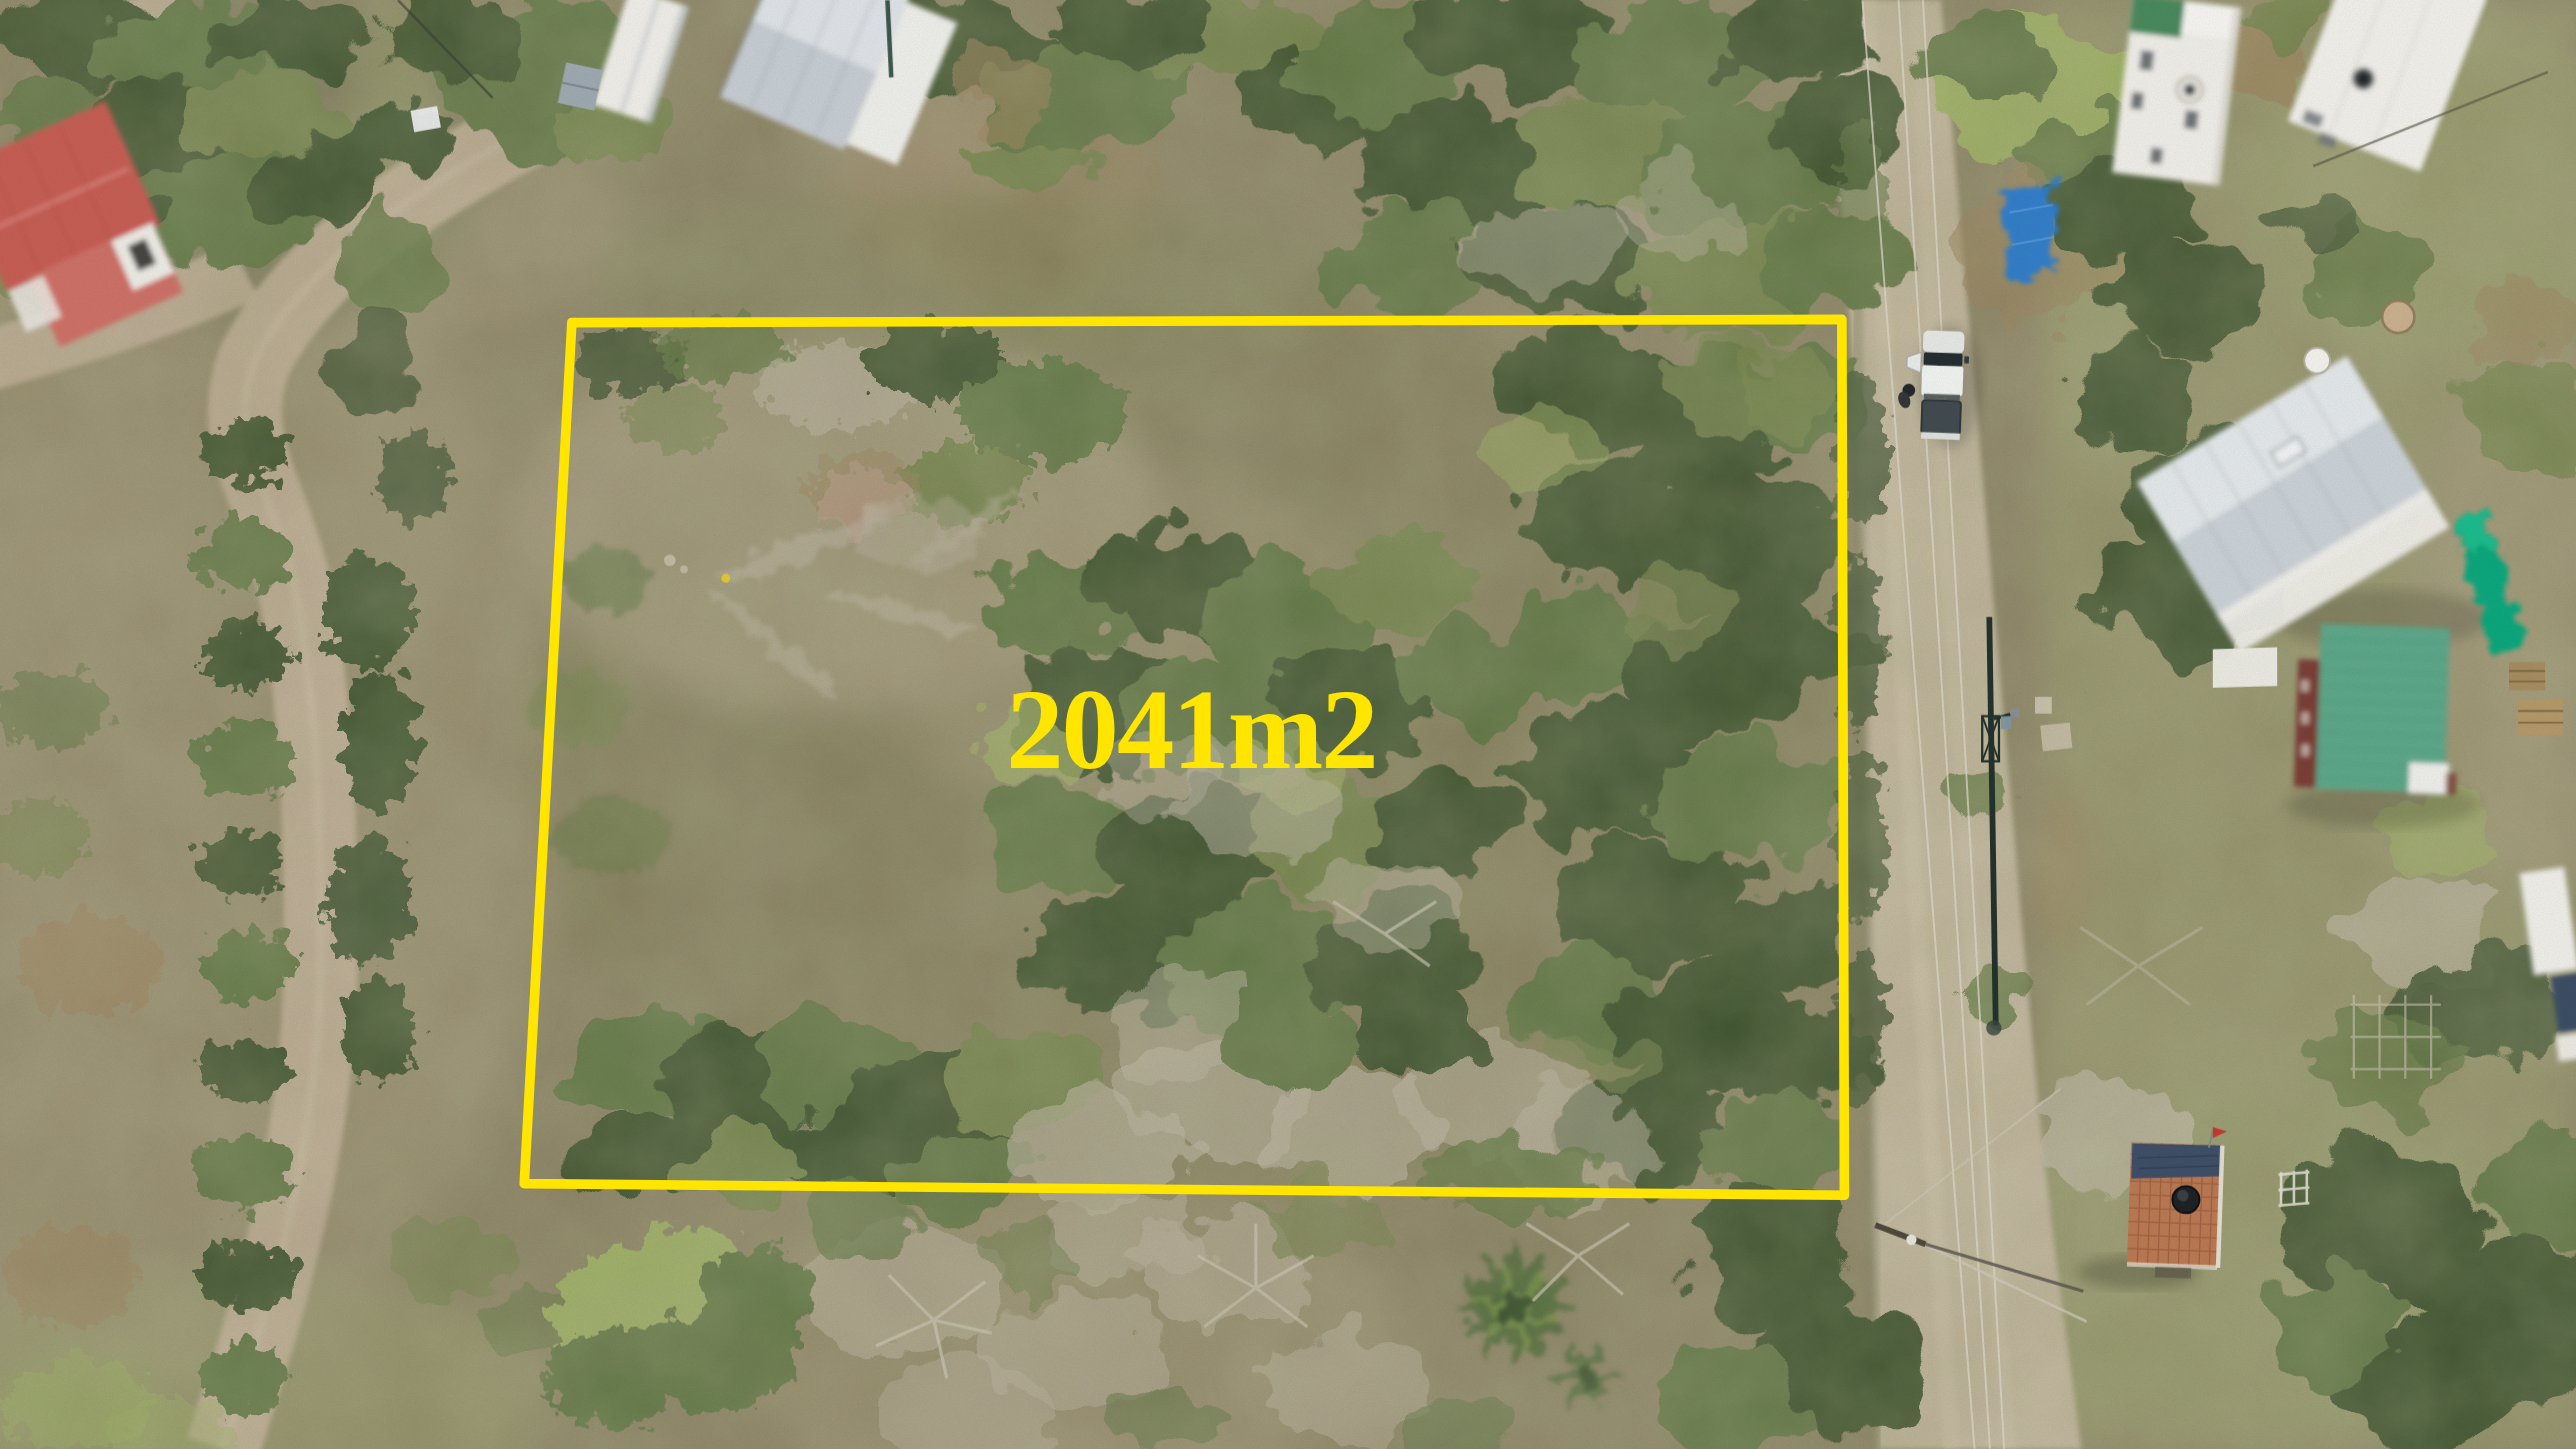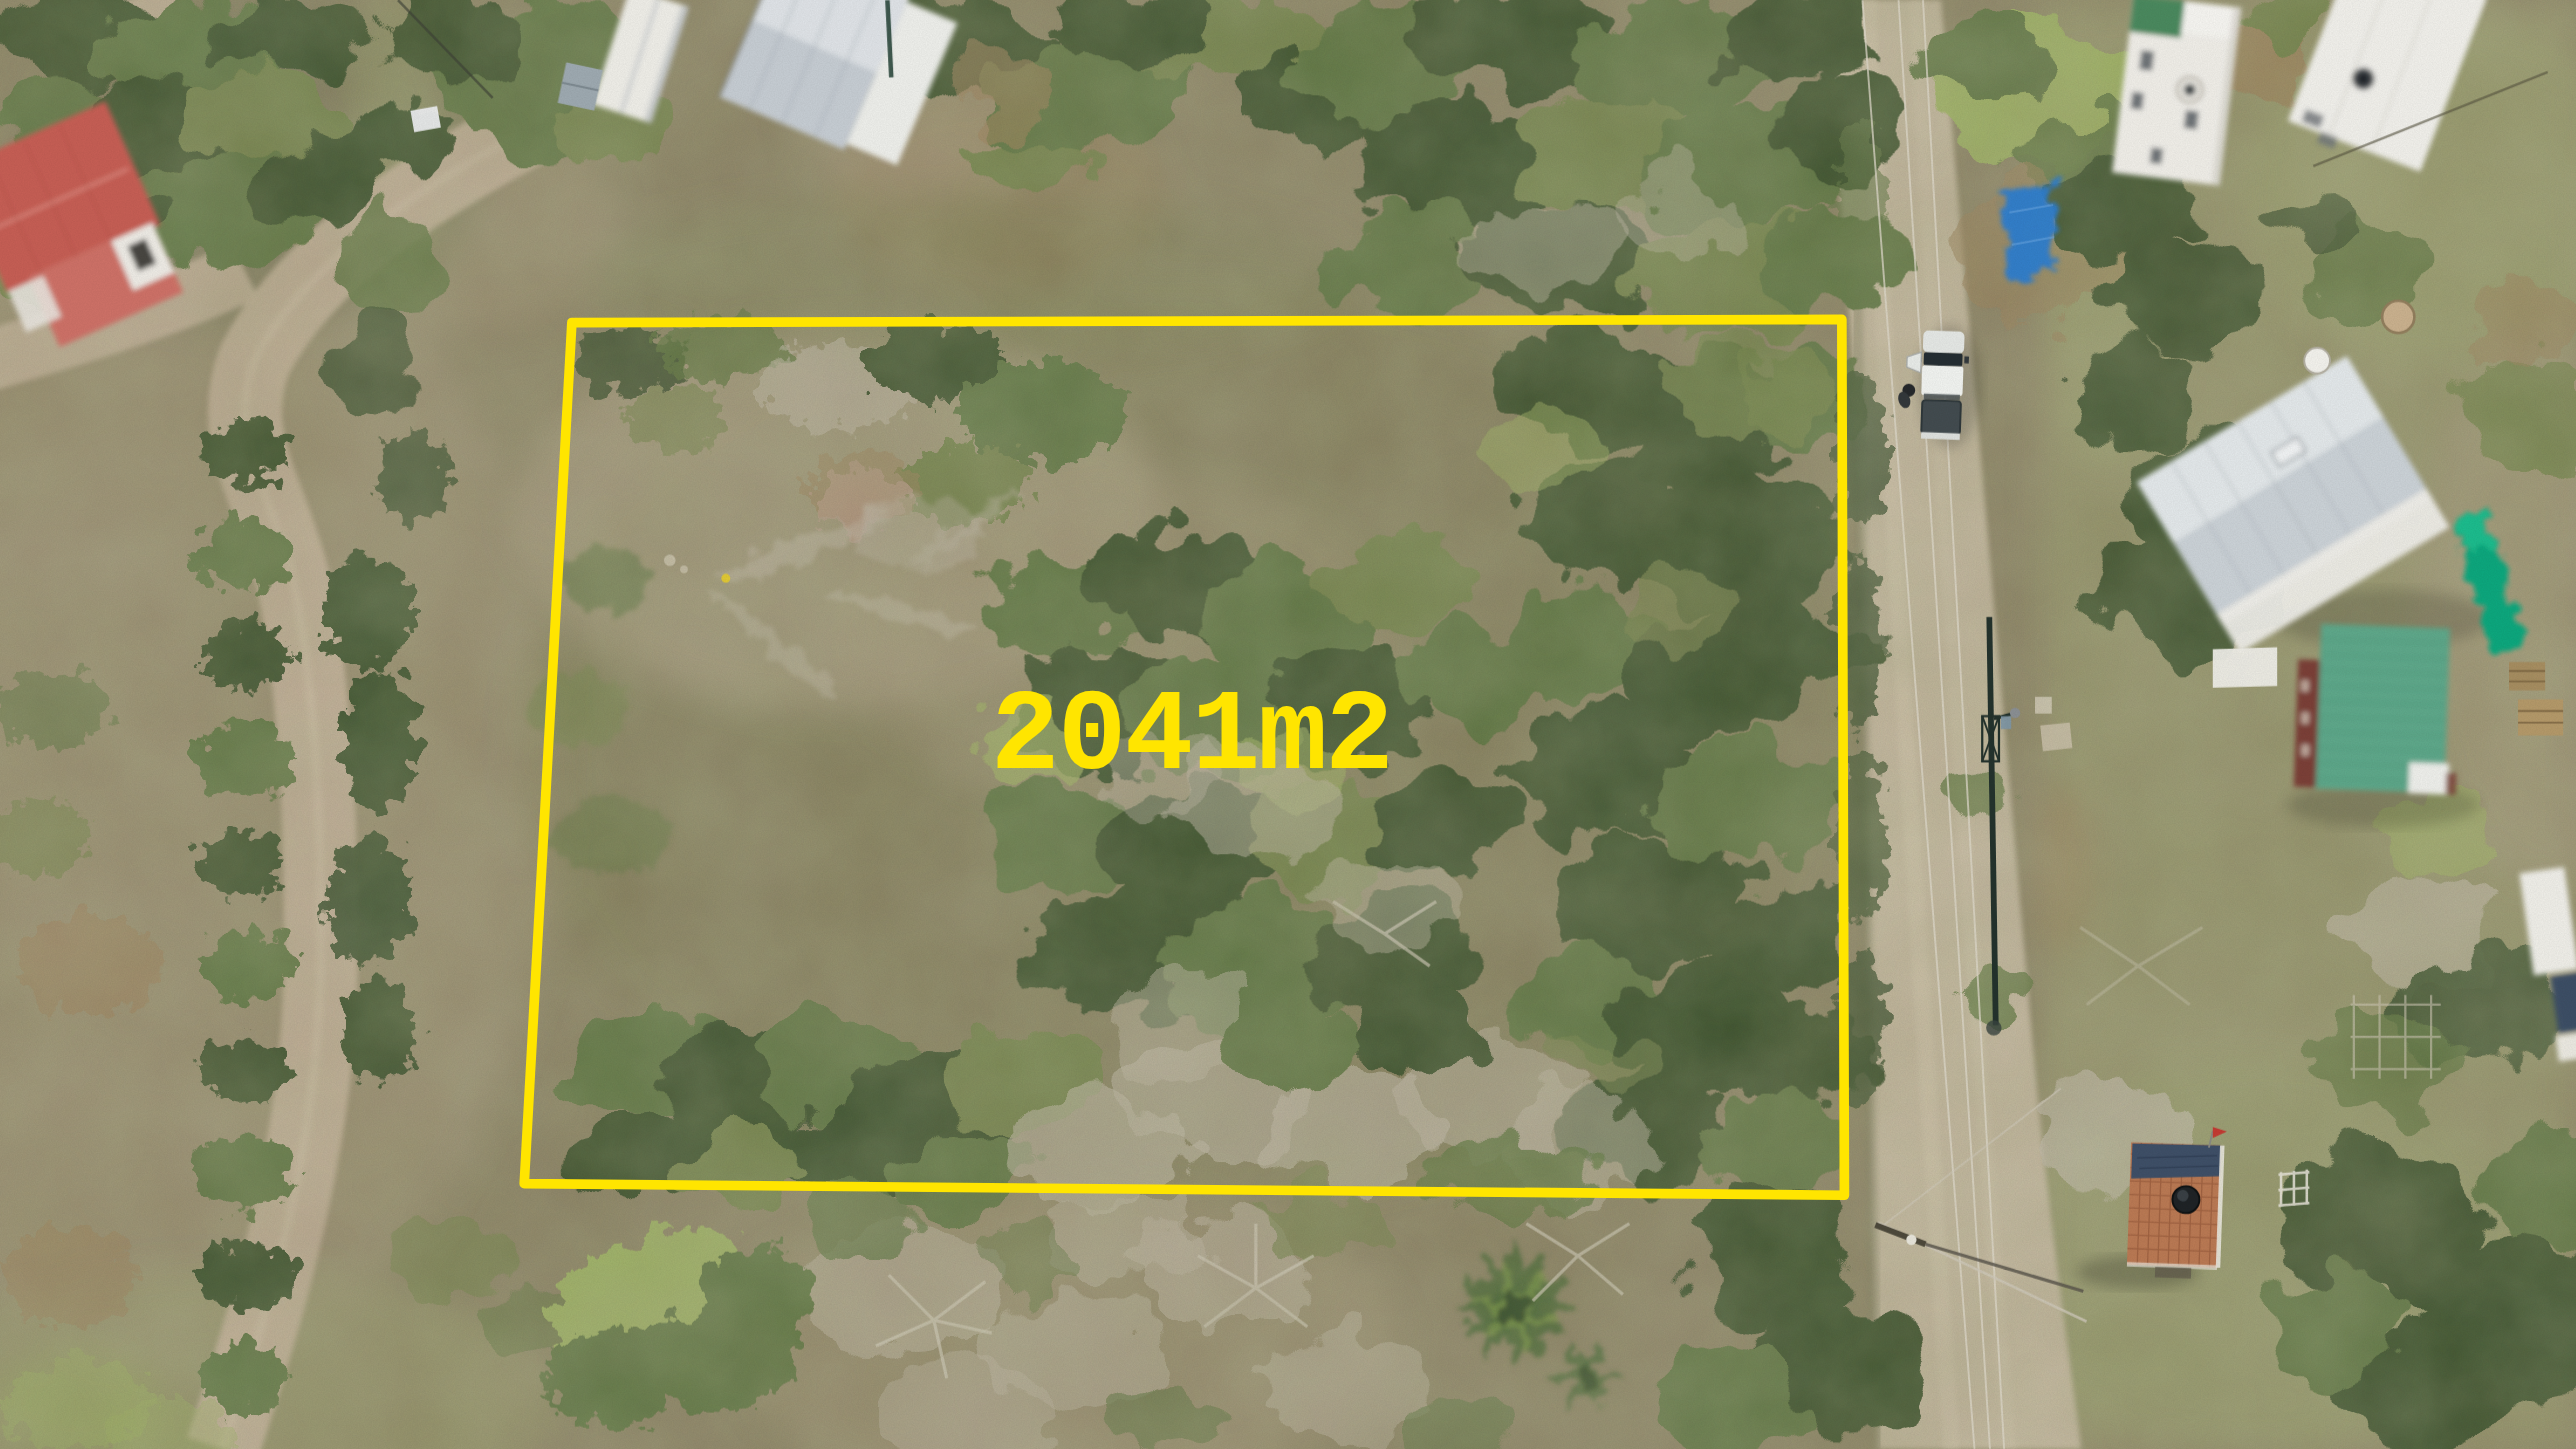--- a/index.html
+++ b/index.html
@@ -1,17 +1,17 @@
 <!DOCTYPE html>
 <html style="--base: #8a8063; --dirt: #a5977b; --road: #c9bba4; --roadp: #c6b29c; --grass: #9aa06d; --scrubd: #6e6b4f; --tree_dark: #2f4724; --tree_mid: #55703a; --tree_light: #9cb45e; --tree_olive: #6d7f44; --dead: #c5bcae; --dry: #9b7b55; --roof_red: #c75f55; --roof_gray: #c7ced4; --roof_white: #f0efe9; --roof_green: #4b8a5e; --roof_mint: #5fa98b; --wall_maroon: #7c4038; --tarp_blue: #2f7fd0; --tarp_teal: #11a87e; --tile: #bb7a54; --flag: #c43b33; --pole: #24332d; --wire: #ddd8ca; --truck: #eceeec; --truck_bed: #434c50;font-size:10.3px"><head>
 <meta charset="utf-8">
 <style>
   html,body{margin:0;padding:0;background:#6e6b50;}
   body{width:2576px;height:1449px;overflow:hidden;}
-  .photo-wrap{position:relative;width:2576px;height:1449px;font-family:Liberation Mono, monospace;}
+  .photo-wrap{position:relative;width:2576px;height:1449px;font-family:Liberation Serif, serif;}
   svg{position:absolute;inset:0;display:block;}
   
   .d  {fill:var(--tree_dark)}
   .m  {fill:var(--tree_mid)}
   .l  {fill:var(--tree_light)}
   .o  {fill:var(--tree_olive)}
   .dd {fill:var(--dead)}
   .dy {fill:var(--dry)}
   .gr {fill:var(--grass)}
   .di {fill:var(--dirt)}

